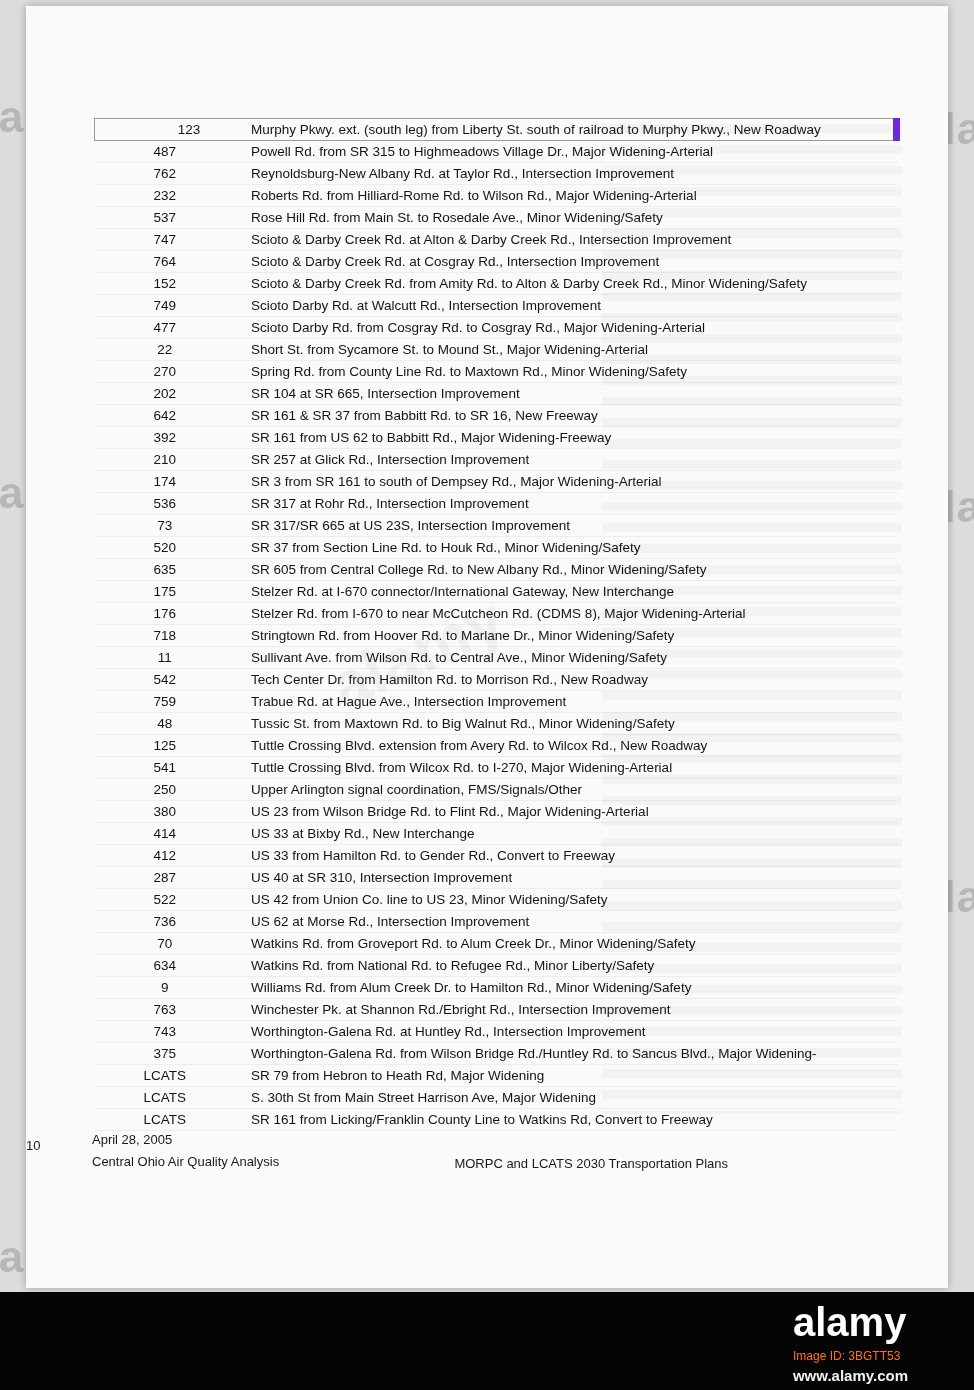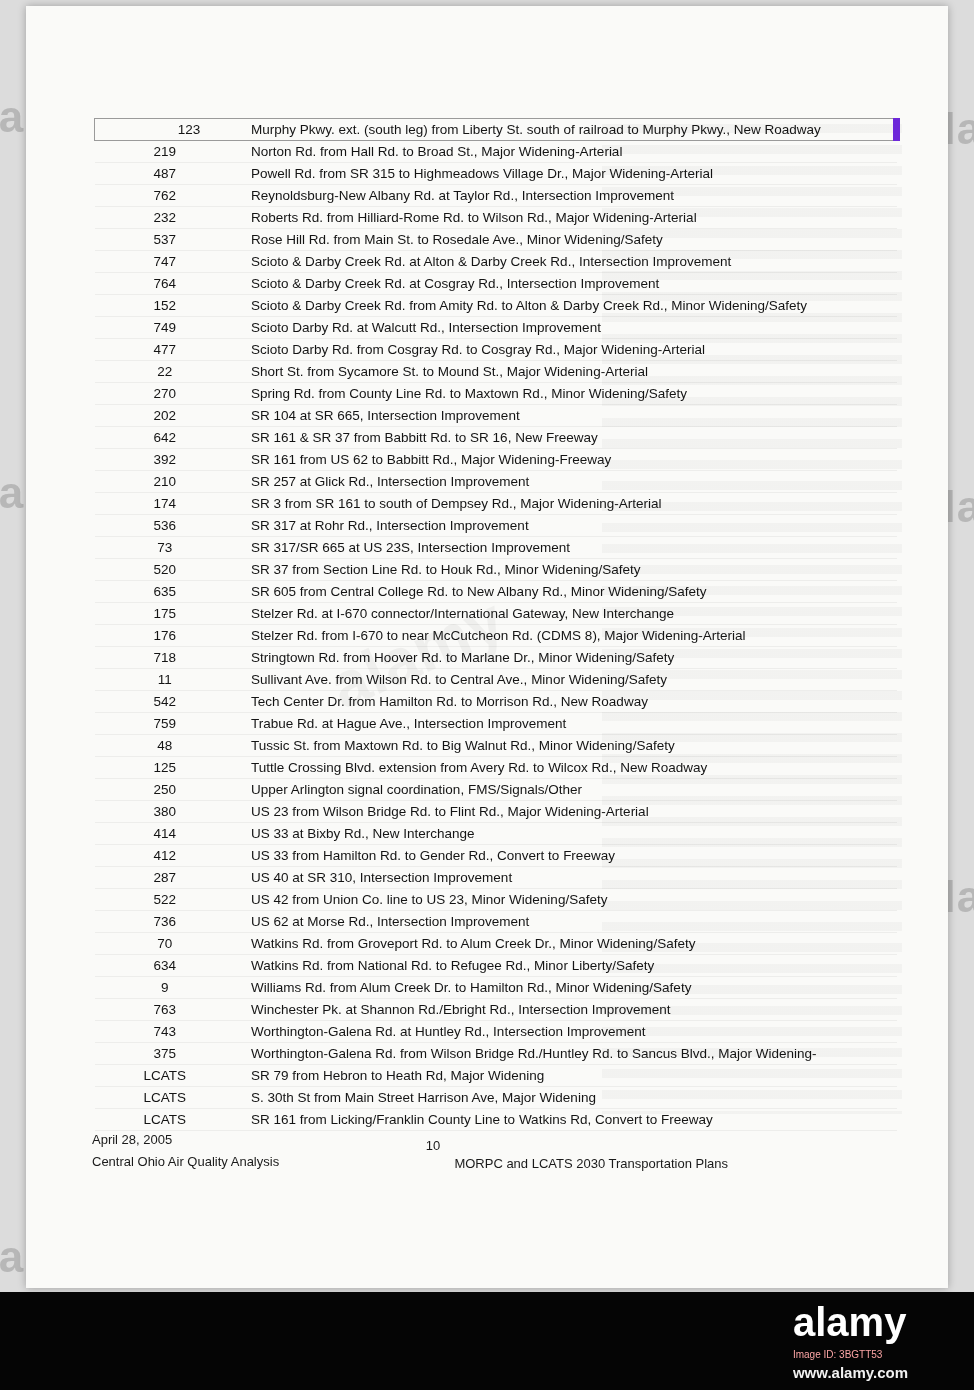--- a/index.html
+++ b/index.html
@@ -26,21 +26,21 @@
     border-bottom:1px solid rgba(0,0,0,0.05);
   }
   td.cell-id{width:92px;text-align:center;}
   td.cell-desc{padding-left:16px;}
   tr:first-child td{border-top:1px solid #9a9a9a;border-bottom:1px solid #9a9a9a;}
   tr:first-child td.cell-id{border-left:1px solid #9a9a9a;padding-left:48px;}
   tr:first-child td.cell-desc{border-right:7px solid #6d28d9;}
 
   .footer-area{position:absolute;left:0;top:1126px;width:814px;height:60px;font-size:13px;color:#1a1a1a;}
   .footer-date{position:absolute;left:66px;top:0;}
-  .footer-pagenum{position:absolute;left:0;right:0;top:6px;text-align:center;}
+  .footer-pagenum{position:absolute;left:0;right:0;top:6px;}
   .footer-title{position:absolute;left:66px;top:22px;}
   .footer-plans{position:absolute;right:112px;top:24px;margin-left:31px;}
 
   
   .wm{
     position:absolute;font-weight:bold;font-size:44px;letter-spacing:1px;
     color:rgba(105,105,105,0.32);pointer-events:none;user-select:none;
   }
   .wm-center{
     position:absolute;left:300px;top:610px;font-weight:bold;font-size:64px;
@@ -48,21 +48,21 @@
   }
   
   .alamy-bar{
     position:absolute;left:0;bottom:0;width:100%;height:98px;background:#050505;
   }
   .alamy-block{position:absolute;right:66px;top:10px;text-align:left;}
   .alamy-logo{
     font-weight:bold;font-size:40px;color:#ffffff;line-height:40px;
     letter-spacing:0;font-family:"Liberation Sans",sans-serif;
   }
-  .alamy-id{color:#fca5a5;font-size:10px;margin-top:7px;}
+  .alamy-id{color:#f97316;font-size:12px;margin-top:7px;}
   .alamy-url{color:#f2f2f2;font-size:15px;font-weight:bold;margin-top:4px;}
 </style>
 </head>
 <body>
 
 <div class="canvas">
 
   <div class="wm" style="left:-40px;top:92px;">alamy</div>
   <div class="wm" style="left:-40px;top:468px;">alamy</div>
   <div class="wm" style="left:-40px;top:1232px;">alamy</div>
@@ -75,24 +75,20 @@
     <div class="wm-center">alamy</div>
 
     <div class="table-wrap">
       <table>
         <tbody>
             <tr>
               <td class="cell-id">123</td>
               <td class="cell-desc">Murphy Pkwy. ext. (south leg) from Liberty St. south of railroad to Murphy Pkwy., New Roadway</td>
             </tr>
             <tr>
-              <td class="cell-id">219</td>
-              <td class="cell-desc">Norton Rd. from Hall Rd. to Broad St., Major Widening-Arterial</td>
-            </tr>
-            <tr>
               <td class="cell-id">487</td>
               <td class="cell-desc">Powell Rd. from SR 315 to Highmeadows Village Dr., Major Widening-Arterial</td>
             </tr>
             <tr>
               <td class="cell-id">762</td>
               <td class="cell-desc">Reynoldsburg-New Albany Rd. at Taylor Rd., Intersection Improvement</td>
             </tr>
             <tr>
               <td class="cell-id">232</td>
               <td class="cell-desc">Roberts Rd. from Hilliard-Rome Rd. to Wilson Rd., Major Widening-Arterial</td>
@@ -189,20 +185,24 @@
               <td class="cell-id">759</td>
               <td class="cell-desc">Trabue Rd. at Hague Ave., Intersection Improvement</td>
             </tr>
             <tr>
               <td class="cell-id">48</td>
               <td class="cell-desc">Tussic St. from Maxtown Rd. to Big Walnut Rd., Minor Widening/Safety</td>
             </tr>
             <tr>
               <td class="cell-id">125</td>
               <td class="cell-desc">Tuttle Crossing Blvd. extension from Avery Rd. to Wilcox Rd., New Roadway</td>
+            </tr>
+            <tr>
+              <td class="cell-id">541</td>
+              <td class="cell-desc">Tuttle Crossing Blvd. from Wilcox Rd. to I-270, Major Widening-Arterial</td>
             </tr>
             <tr>
               <td class="cell-id">250</td>
               <td class="cell-desc">Upper Arlington signal coordination, FMS/Signals/Other</td>
             </tr>
             <tr>
               <td class="cell-id">380</td>
               <td class="cell-desc">US 23 from Wilson Bridge Rd. to Flint Rd., Major Widening-Arterial</td>
             </tr>
             <tr>

